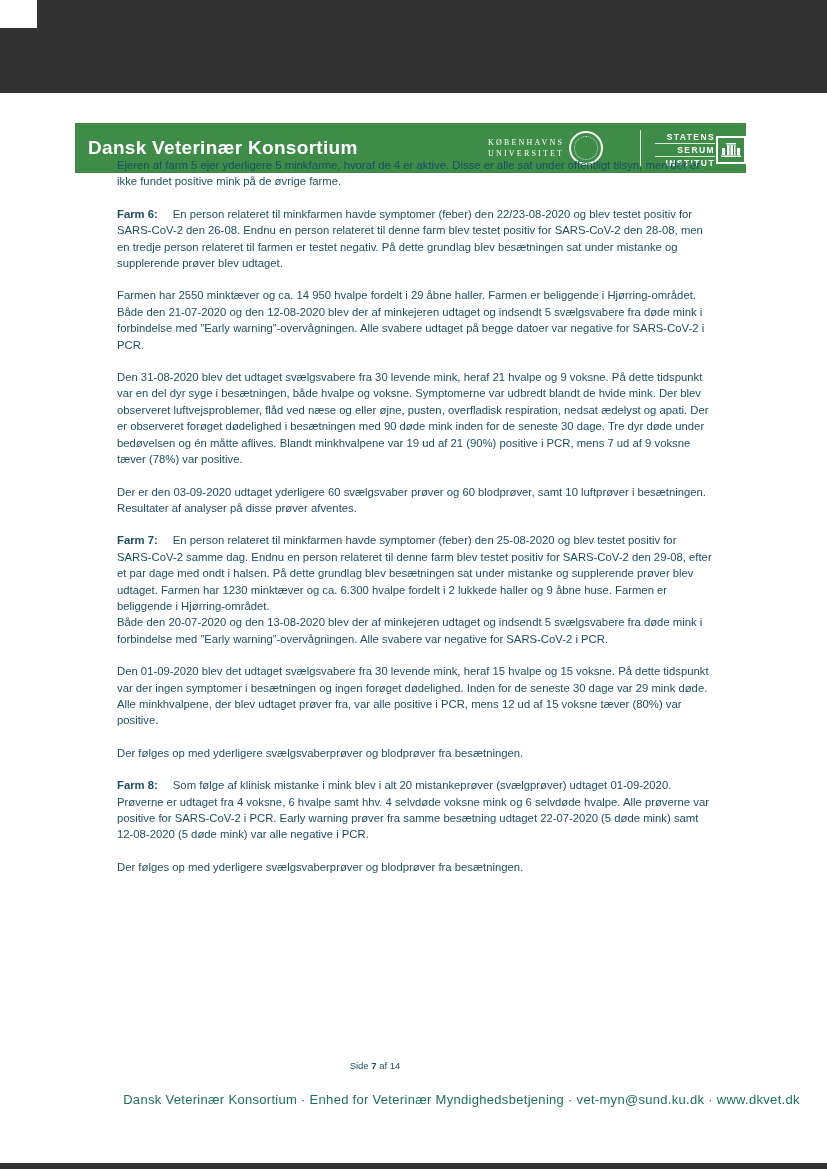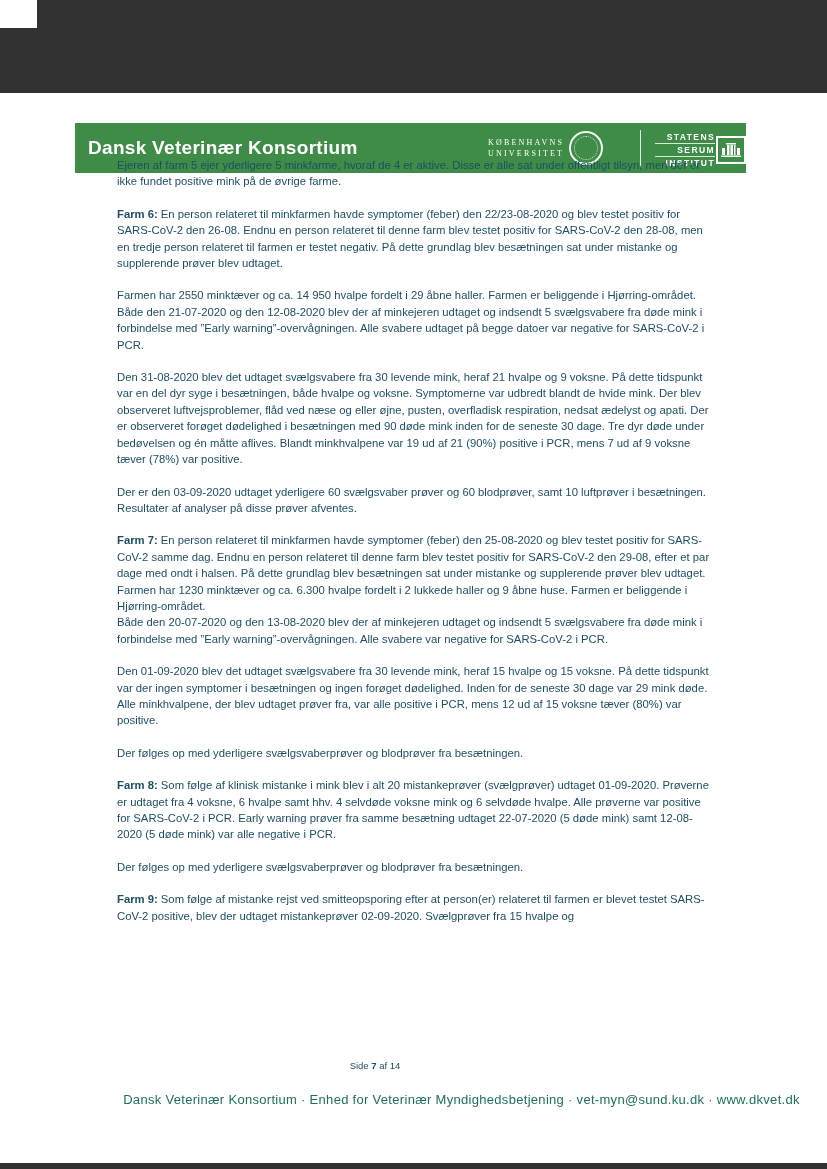--- a/index.html
+++ b/index.html
@@ -47,21 +47,21 @@
 
   
   .doc-body{
     position:absolute;left:117px;top:157px;width:596px;
     color:var(--body-text,#1e4e63);
     font-size:11.3px;line-height:16.4px;
   }
   .para{margin:0 0 16px 0;white-space:pre-line;}
   .para.extra{margin-top:16px;}
   .plabel{font-weight:bold;}
-  .plabel:not(:empty){margin-right:3px;}
+  .plabel:not(:empty){margin-right:15px;}
 
   
   .page-num{
     position:absolute;top:1060px;left:0;width:750px;text-align:center;
     color:var(--body-text,#1e4e63);font-size:9.5px;
   }
   .contact{
     position:absolute;top:1092px;left:0;width:827px;text-align:center;
     color:var(--footer-text,#1f6f60);font-size:13px;letter-spacing:.3px;padding-left:48px;
   }
@@ -111,21 +111,20 @@
     <p class="para"><b class="plabel">Farm 6:</b><span>En person relateret til minkfarmen havde symptomer (feber) den 22/23-08-2020 og blev testet positiv for SARS-CoV-2 den 26-08. Endnu en person relateret til denne farm blev testet positiv for SARS-CoV-2 den 28-08, men en tredje person relateret til farmen er testet negativ. På dette grundlag blev besætningen sat under mistanke og supplerende prøver blev udtaget.</span></p>
     <p class="para"><b class="plabel"></b><span>Farmen har 2550 minktæver og ca. 14 950 hvalpe fordelt i 29 åbne haller. Farmen er beliggende i Hjørring-området. Både den 21-07-2020 og den 12-08-2020 blev der af minkejeren udtaget og indsendt 5 svælgsvabere fra døde mink i forbindelse med ”Early warning”-overvågningen. Alle svabere udtaget på begge datoer var negative for SARS-CoV-2 i PCR.</span></p>
     <p class="para"><b class="plabel"></b><span>Den 31-08-2020 blev det udtaget svælgsvabere fra 30 levende mink, heraf 21 hvalpe og 9 voksne. På dette tidspunkt var en del dyr syge i besætningen, både hvalpe og voksne. Symptomerne var udbredt blandt de hvide mink. Der blev observeret luftvejsproblemer, flåd ved næse og eller øjne, pusten, overfladisk respiration, nedsat ædelyst og apati. Der er observeret forøget dødelighed i besætningen med 90 døde mink inden for de seneste 30 dage. Tre dyr døde under bedøvelsen og én måtte aflives. Blandt minkhvalpene var 19 ud af 21 (90%) positive i PCR, mens 7 ud af 9 voksne tæver (78%) var positive.</span></p>
     <p class="para"><b class="plabel"></b><span>Der er den 03-09-2020 udtaget yderligere 60 svælgsvaber prøver og 60 blodprøver, samt 10 luftprøver i besætningen. Resultater af analyser på disse prøver afventes.</span></p>
     <p class="para"><b class="plabel">Farm 7:</b><span>En person relateret til minkfarmen havde symptomer (feber) den 25-08-2020 og blev testet positiv for SARS-CoV-2 samme dag. Endnu en person relateret til denne farm blev testet positiv for SARS-CoV-2 den 29-08, efter et par dage med ondt i halsen. På dette grundlag blev besætningen sat under mistanke og supplerende prøver blev udtaget. Farmen har 1230 minktæver og ca. 6.300 hvalpe fordelt i 2 lukkede haller og 9 åbne huse. Farmen er beliggende i Hjørring-området.
 Både den 20-07-2020 og den 13-08-2020 blev der af minkejeren udtaget og indsendt 5 svælgsvabere fra døde mink i forbindelse med ”Early warning”-overvågningen. Alle svabere var negative for SARS-CoV-2 i PCR.</span></p>
     <p class="para"><b class="plabel"></b><span>Den 01-09-2020 blev det udtaget svælgsvabere fra 30 levende mink, heraf 15 hvalpe og 15 voksne. På dette tidspunkt var der ingen symptomer i besætningen og ingen forøget dødelighed. Inden for de seneste 30 dage var 29 mink døde. Alle minkhvalpene, der blev udtaget prøver fra, var alle positive i PCR, mens 12 ud af 15 voksne tæver (80%) var positive.</span></p>
     <p class="para"><b class="plabel"></b><span>Der følges op med yderligere svælgsvaberprøver og blodprøver fra besætningen.</span></p>
     <p class="para extra"><b class="plabel">Farm 8:</b><span>Som følge af klinisk mistanke i mink blev i alt 20 mistankeprøver (svælgprøver) udtaget 01-09-2020. Prøverne er udtaget fra 4 voksne, 6 hvalpe samt hhv. 4 selvdøde voksne mink og 6 selvdøde hvalpe. Alle prøverne var positive for SARS-CoV-2 i PCR. Early warning prøver fra samme besætning udtaget 22-07-2020 (5 døde mink) samt 12-08-2020 (5 døde mink) var alle negative i PCR.</span></p>
     <p class="para"><b class="plabel"></b><span>Der følges op med yderligere svælgsvaberprøver og blodprøver fra besætningen.</span></p>
-    <p class="para"><b class="plabel">Farm 9:</b><span>Som følge af mistanke rejst ved smitteopsporing efter at person(er) relateret til farmen er blevet testet SARS-CoV-2 positive, blev der udtaget mistankeprøver 02-09-2020. Svælgprøver fra 15 hvalpe og</span></p>
   </div>
 
   <div class="page-num">
     <span>Side</span>
     <b>7</b>
     <span>af</span>
     <span>14</span>
   </div>
 
   <div class="contact">Dansk Veterinær Konsortium · Enhed for Veterinær Myndighedsbetjening · vet-myn@sund.ku.dk · www.dkvet.dk</div>

